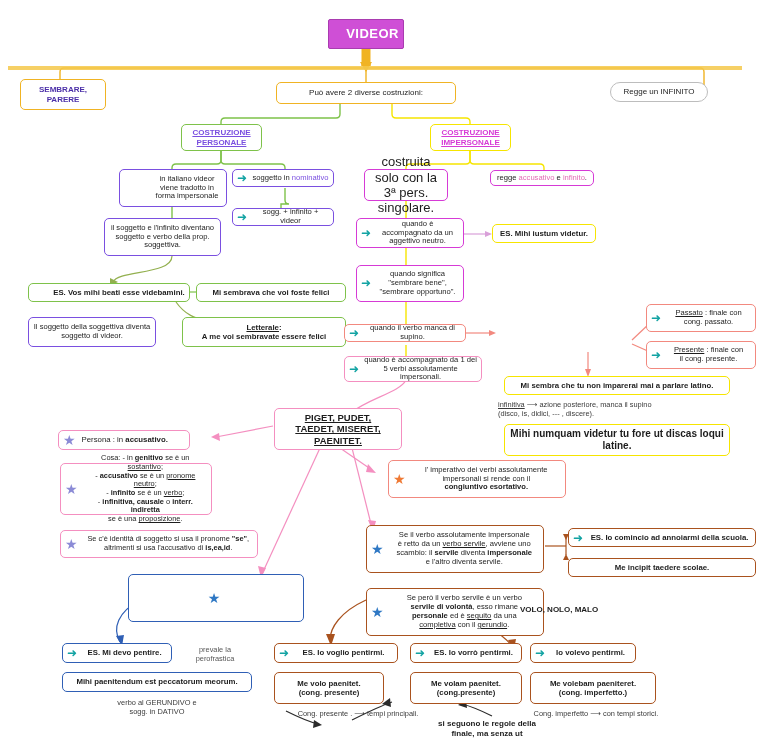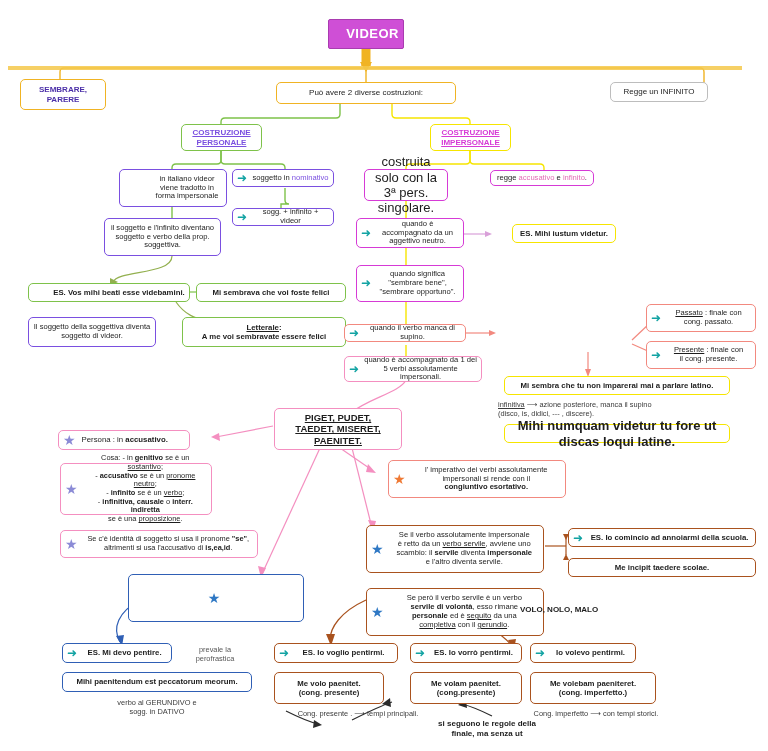--- a/index.html
+++ b/index.html
@@ -18,21 +18,21 @@
   
   .c-orange{border-color:#f0b323;}
   .c-yellow{border-color:#f6e500;}
   .c-green{border-color:#7ec24a;}
   .c-violet{border-color:#7a4fe0;}
   .c-magenta{border-color:#d63ad6;}
   .c-pink{border-color:#f48fc0;}
   .c-salmon{border-color:#f2897f;}
   .c-blue{border-color:#2f5fb5;}
   .c-brown{border-color:#a9521e;}
-  .c-gray{border-color:#bdbdbd;}
+  .c-gray{border-color:#bdbdbd;border-radius:10px;}
 
   .root{background:#cf4fd6;border:1.5px solid #a93bb0;color:#fff;font-weight:bold;
         letter-spacing:.5px;font-size:13px;border-radius:2px;}
 
   .arrow{color:#12a3a3;font-weight:bold;margin-right:3px;font-size:12px;line-height:1;}
   .star{color:#8b8bd6;font-size:14px;line-height:1;margin-right:4px;}
   .star.blue{color:#2f78c4;}
   .star.orange{color:#ef7a35;}
 
   .row{display:flex;align-items:center;justify-content:center;width:100%;gap:2px;}
@@ -199,21 +199,21 @@
   </span>
 </div>
 
 <div class="node c-magenta" style="left:356px;top:218px;width:108px;height:30px;font-size:7.6px;">
   <span class="row">
     <span class="arrow">➜</span>
     <span class="tx">quando è accompagnato da un aggettivo neutro.</span>
   </span>
 </div>
 
-<div class="node c-yellow" style="left:512px;top:224px;width:104px;height:19px;font-size:7.8px;">
+<div class="node c-yellow" style="left:492px;top:224px;width:104px;height:19px;font-size:7.8px;">
   <span class="txt b">ES. Mihi iustum videtur.</span>
 </div>
 
 <div class="node c-magenta" style="left:356px;top:265px;width:108px;height:37px;font-size:7.6px;">
   <span class="row">
     <span class="arrow">➜</span>
     <span class="tx">quando significa<br>"sembrare bene",<br>"sembrare opportuno".</span>
   </span>
 </div>
 
@@ -249,21 +249,21 @@
 <div class="node c-yellow" style="left:504px;top:376px;width:226px;height:19px;font-size:7.8px;">
   <span class="txt b">Mi sembra che tu non imparerai mai a parlare latino.</span>
 </div>
 
 <div class="plain" style="left:498px;top:400px;width:240px;font-size:7.4px;text-align:left;color:#3a3a3a;">
   <span class="u">infinitiva</span>
   <span> ⟶ azione posteriore, manca il supino</span><br>
   <span>(disco, is, didici, --- , discere).</span>
 </div>
 
-<div class="node c-yellow" style="left:504px;top:424px;width:226px;height:19px;font-size:13px;">
+<div class="node c-yellow" style="left:504px;top:424px;width:226px;height:32px;font-size:10px;">
   <span class="txt b">Mihi numquam videtur tu fore ut discas loqui latine.</span>
 </div>
 
 <div class="node c-pink" style="left:274px;top:408px;width:128px;height:42px;font-size:9.5px;">
   <span class="txt b u">
     <span>PIGET, PUDET,</span><br><span>TAEDET, MISERET,</span><br><span>PAENITET.</span>
   </span>
 </div>
 
 <div class="node c-pink" style="left:58px;top:430px;width:132px;height:20px;font-size:7.8px;">

